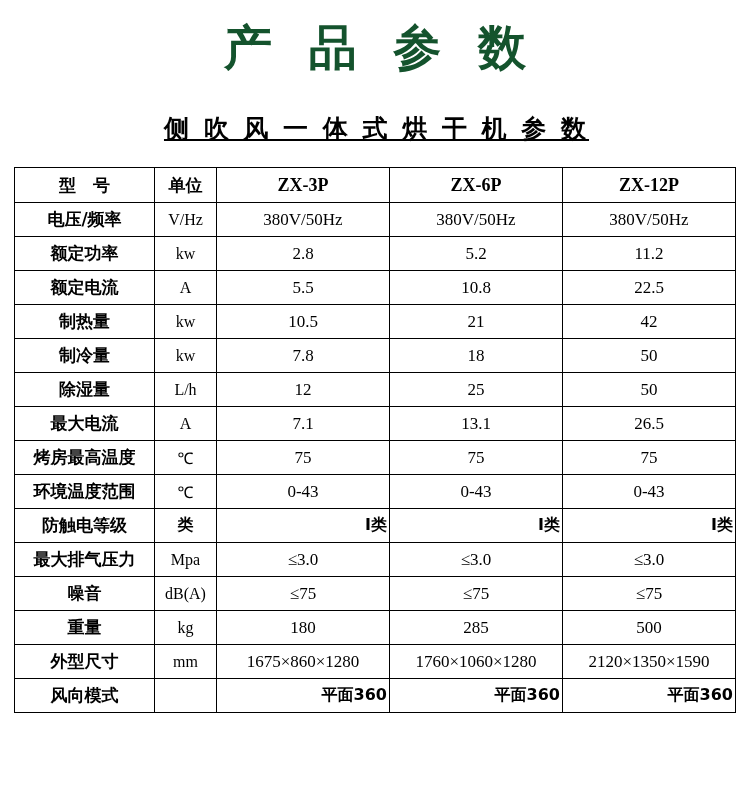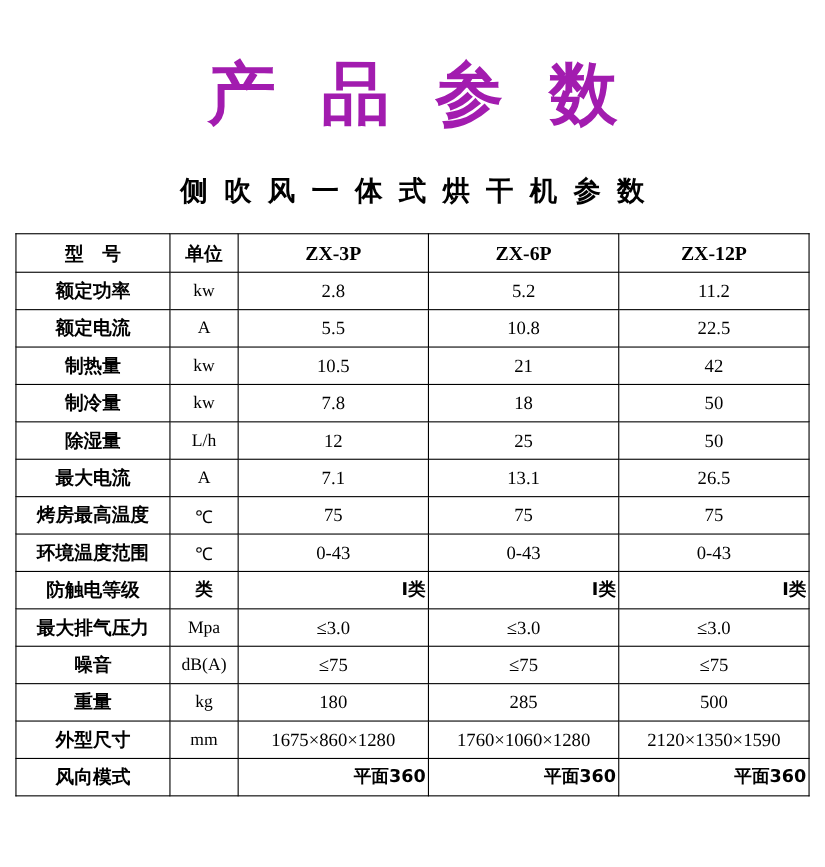--- a/index.html
+++ b/index.html
@@ -17,37 +17,38 @@
   .page {
     position: relative;
     width: 750px;
     height: 788px;
     box-sizing: border-box;
   }
   .main-title {
     text-align: center;
     font-family: "DejaVu Sans", sans-serif;
     font-weight: bold;
-    font-size: 62px;
+    font-size: 48px;
     letter-spacing: 14px;
     line-height: 1;
-    padding-top: 54px;
-    color: #a21caf;
+    padding-top: 23px;
+    color: #14532d;
     text-indent: 14px;
   }
   .sub-title {
     text-align: center;
     font-family: "DejaVu Sans", sans-serif;
     font-weight: bold;
     font-size: 25px;
     letter-spacing: 3px;
     line-height: 1;
     margin-top: 45px;
     color: #000000;
     text-indent: 3px;
+    text-decoration: underline;
   }
   .table-wrap {
     margin: 26px 14px 0 14px;
   }
   table.spec {
     width: 722px;
     border-collapse: collapse;
     table-layout: fixed;
     border: 1px solid #000;
     padding-left: 15px;
@@ -126,20 +127,27 @@
       </colgroup>
       <tbody>
         <tr class="head">
           <td class="label">型　号</td>
           <td class="label">单位</td>
           <td class="model-col">ZX-3P</td>
           <td class="model-col">ZX-6P</td>
           <td class="model-col">ZX-12P</td>
         </tr>
 
+        <tr>
+          <td class="label">电压/频率</td>
+          <td class="unit">V/Hz</td>
+          <td class="val">380V/50Hz</td>
+          <td class="val">380V/50Hz</td>
+          <td class="val">380V/50Hz</td>
+        </tr>
 
         <tr>
           <td class="label">额定功率</td>
           <td class="unit">kw</td>
           <td class="val">2.8</td>
           <td class="val">5.2</td>
           <td class="val">11.2</td>
         </tr>
 
         <tr>

